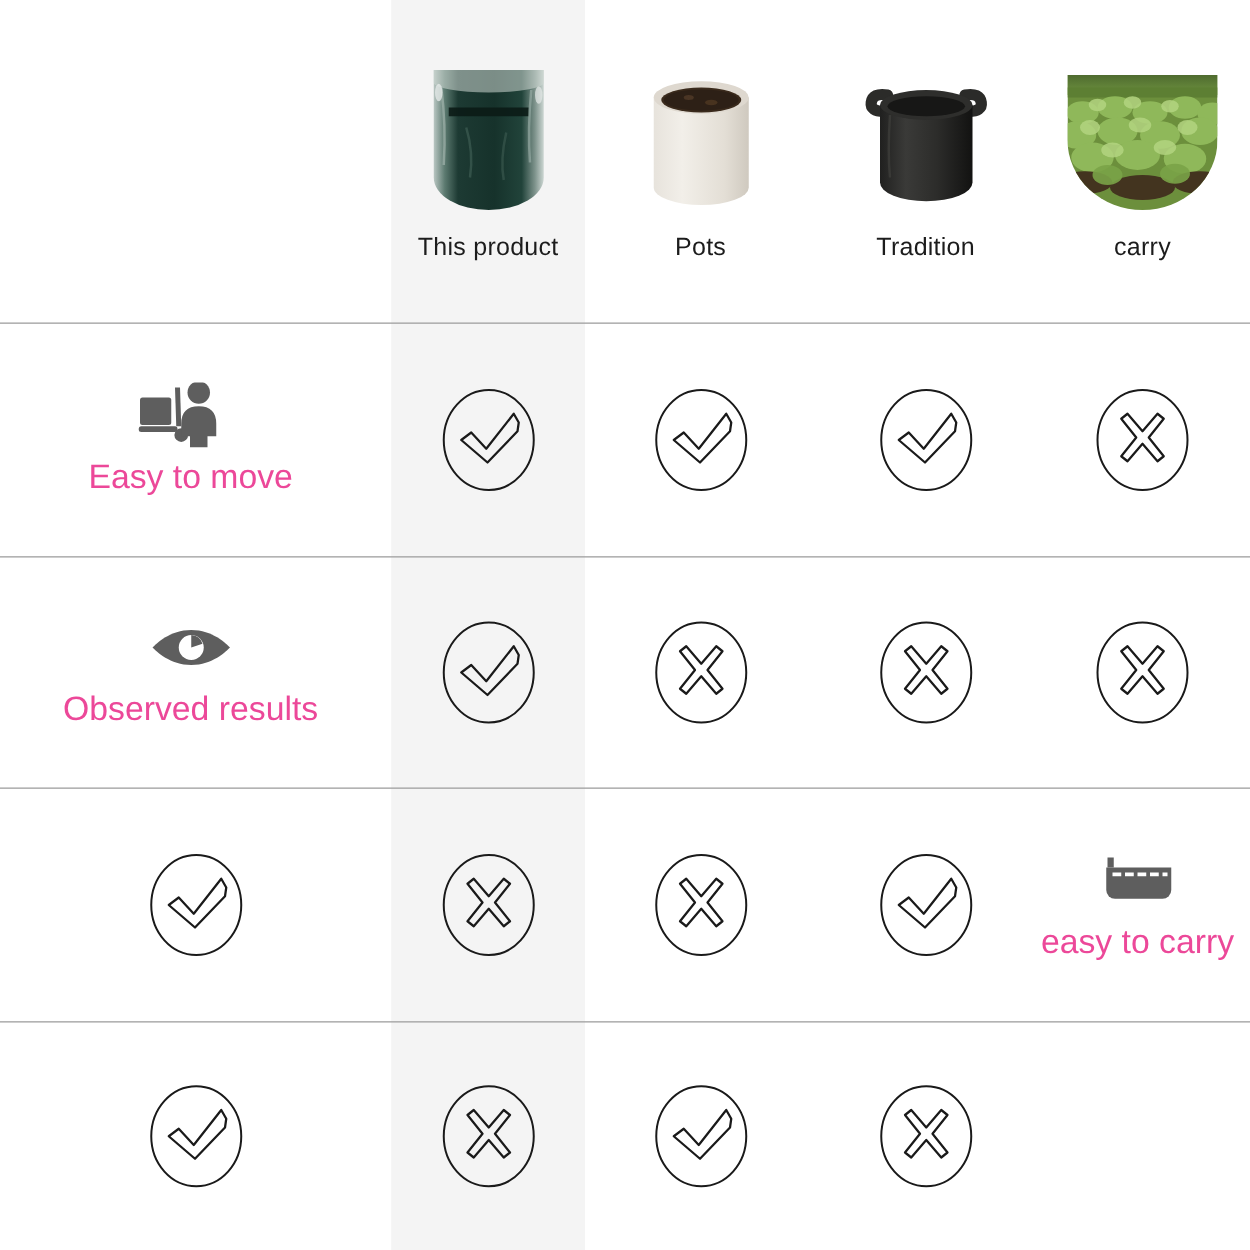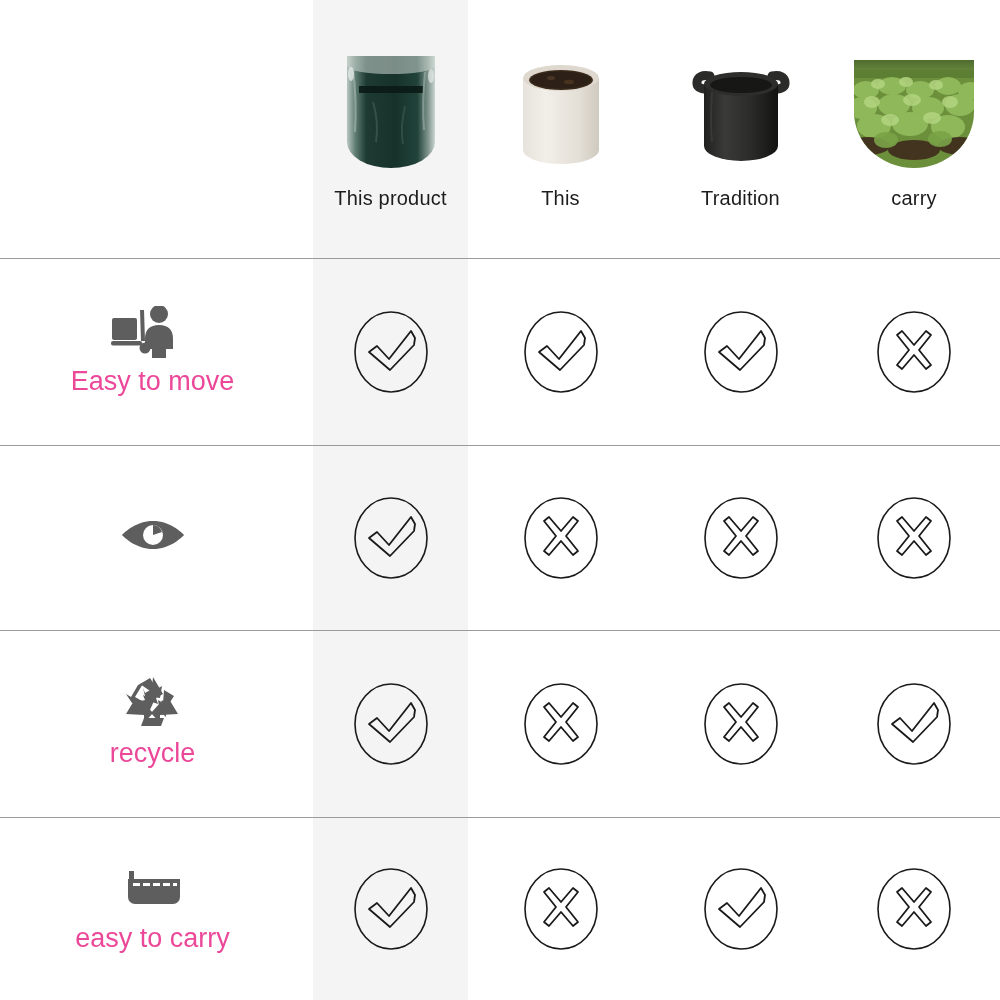--- a/index.html
+++ b/index.html
@@ -170,21 +170,21 @@
             </linearGradient>
           </defs>
           <path d="M10 14 h76 v72 a38 14 0 0 1 -76 0 Z" fill="url(#potG)"></path>
           <ellipse cx="48" cy="14" rx="38" ry="13" fill="#ded8cf"></ellipse>
           <ellipse cx="48" cy="16" rx="32" ry="10" fill="#3a2a1c"></ellipse>
           <ellipse cx="48" cy="16" rx="30" ry="8.5" fill="#2d2016"></ellipse>
           <ellipse cx="38" cy="14" rx="4" ry="2" fill="#4a3524"></ellipse>
           <ellipse cx="56" cy="18" rx="5" ry="2.2" fill="#48331f"></ellipse>
         </svg>
       </div>
-      <div class="head-label">This</div>
+      <div class="head-label">Pots</div>
     </div>
 
     <div class="cell head-cell">
       <div class="head-thumb">
         <svg class="thumb-svg" width="110" height="108" viewBox="0 0 110 108" aria-hidden="true">
           <defs>
             <linearGradient id="feltG" x1="0" y1="0" x2="1" y2="0">
               <stop offset="0" stop-color="#20201f"></stop>
               <stop offset="0.28" stop-color="#3a3a38"></stop>
               <stop offset="0.62" stop-color="#2c2c2a"></stop>
@@ -297,69 +297,48 @@
     </div>
 
     <div class="cell feature-cell">
       <div class="feature-icon">
         <svg width="66" height="34" viewBox="0 0 66 34" aria-hidden="true">
           <path d="M33 3 C50 3 61 14 64 17 C61 20 50 31 33 31 C16 31 5 20 2 17 C5 14 16 3 33 3 Z" fill="#5e5e5e"></path>
           <circle cx="33" cy="17" r="10" fill="#ffffff"></circle>
           <path d="M33 17 L33 7 A10 10 0 0 1 42 14 Z" fill="#5e5e5e"></path>
         </svg>
       </div>
-    </div>
-
-    <div class="cell mark-cell">
-      <svg width="78" height="84" viewBox="0 0 78 84" aria-hidden="true">
-        <ellipse cx="39" cy="42" rx="36" ry="40" fill="none" stroke="#1a1a1a" stroke-width="1.6"></ellipse>
-        <path d="M17 42 l8 -6 l12 13 l22 -28 l4 7 l-1 7 l-24 25 Z" fill="none" stroke="#1a1a1a" stroke-width="1.8" stroke-linejoin="round"></path>
-      </svg>
-    </div>
-    <div class="cell mark-cell">
-      <svg width="78" height="84" viewBox="0 0 78 84" aria-hidden="true">
-        <ellipse cx="39" cy="42" rx="36" ry="40" fill="none" stroke="#1a1a1a" stroke-width="1.6"></ellipse>
-        <path d="M22 25 l5 -4 l12 14 l12 -14 l5 4 l-12 15 l12 15 l-5 4 l-12 -14 l-12 14 l-5 -4 l12 -15 Z" fill="none" stroke="#1a1a1a" stroke-width="1.8" stroke-linejoin="round"></path>
-      </svg>
-    </div>
-    <div class="cell mark-cell">
-      <svg width="78" height="84" viewBox="0 0 78 84" aria-hidden="true">
-        <ellipse cx="39" cy="42" rx="36" ry="40" fill="none" stroke="#1a1a1a" stroke-width="1.6"></ellipse>
-        <path d="M22 25 l5 -4 l12 14 l12 -14 l5 4 l-12 15 l12 15 l-5 4 l-12 -14 l-12 14 l-5 -4 l12 -15 Z" fill="none" stroke="#1a1a1a" stroke-width="1.8" stroke-linejoin="round"></path>
-      </svg>
-    </div>
-    <div class="cell mark-cell">
-      <svg width="78" height="84" viewBox="0 0 78 84" aria-hidden="true">
-        <ellipse cx="39" cy="42" rx="36" ry="40" fill="none" stroke="#1a1a1a" stroke-width="1.6"></ellipse>
-        <path d="M22 25 l5 -4 l12 14 l12 -14 l5 4 l-12 15 l12 15 l-5 4 l-12 -14 l-12 14 l-5 -4 l12 -15 Z" fill="none" stroke="#1a1a1a" stroke-width="1.8" stroke-linejoin="round"></path>
-      </svg>
-    </div>
-
-    <div class="cell feature-cell">
-      <div class="feature-icon">
-        <svg width="62" height="58" viewBox="0 0 62 58" aria-hidden="true" fill="#5e5e5e">
-          <g>
-            <path d="M31 2 l10 17 l-7 4 l2 6 l-12 -4 l-3 -12 l2 5 l7 -4 Z"></path>
-            <path d="M22 7 l-9 15 l7 4 l-10 2 l-6 -9 l5 3 l7 -12 Z"></path>
-            <path d="M13 24 l-9 15 l18 1 l0 8 l9 -10 l-9 -10 l0 6 l-6 0 l5 -8 Z"></path>
-            <path d="M49 22 l9 15 l-18 1 l0 8 l-9 -10 l9 -10 l0 6 l6 0 l-5 -8 Z" transform="translate(-2,2)"></path>
-            <path d="M22 43 h20 l-3 8 h-20 Z"></path>
-            <path d="M43 19 l10 17 l-9 0 l0 6 l-9 -9 l9 -9 l0 5 l4 0 Z"></path>
-          </g>
-          <g transform="translate(31,29)">
-            <g>
-              <path d="M-13 -20 l10 -6 l7 11 l5 -3 l-2 12 l-12 -2 l5 -3 Z"></path>
-              <path d="M13 -14 l10 6 l-7 11 l5 3 l-12 2 l-2 -12 l5 3 Z" transform="translate(-2,0)"></path>
-              <path d="M-16 10 l-4 -11 l12 -3 l-2 -5 l11 6 l-5 11 l-2 -5 Z"></path>
-            </g>
-          </g>
-        </svg>
-      </div>
-      <div class="feature-label">recycle</div>
-    </div>
+      <div class="feature-label">Observed results</div>
+    </div>
+
+    <div class="cell mark-cell">
+      <svg width="78" height="84" viewBox="0 0 78 84" aria-hidden="true">
+        <ellipse cx="39" cy="42" rx="36" ry="40" fill="none" stroke="#1a1a1a" stroke-width="1.6"></ellipse>
+        <path d="M17 42 l8 -6 l12 13 l22 -28 l4 7 l-1 7 l-24 25 Z" fill="none" stroke="#1a1a1a" stroke-width="1.8" stroke-linejoin="round"></path>
+      </svg>
+    </div>
+    <div class="cell mark-cell">
+      <svg width="78" height="84" viewBox="0 0 78 84" aria-hidden="true">
+        <ellipse cx="39" cy="42" rx="36" ry="40" fill="none" stroke="#1a1a1a" stroke-width="1.6"></ellipse>
+        <path d="M22 25 l5 -4 l12 14 l12 -14 l5 4 l-12 15 l12 15 l-5 4 l-12 -14 l-12 14 l-5 -4 l12 -15 Z" fill="none" stroke="#1a1a1a" stroke-width="1.8" stroke-linejoin="round"></path>
+      </svg>
+    </div>
+    <div class="cell mark-cell">
+      <svg width="78" height="84" viewBox="0 0 78 84" aria-hidden="true">
+        <ellipse cx="39" cy="42" rx="36" ry="40" fill="none" stroke="#1a1a1a" stroke-width="1.6"></ellipse>
+        <path d="M22 25 l5 -4 l12 14 l12 -14 l5 4 l-12 15 l12 15 l-5 4 l-12 -14 l-12 14 l-5 -4 l12 -15 Z" fill="none" stroke="#1a1a1a" stroke-width="1.8" stroke-linejoin="round"></path>
+      </svg>
+    </div>
+    <div class="cell mark-cell">
+      <svg width="78" height="84" viewBox="0 0 78 84" aria-hidden="true">
+        <ellipse cx="39" cy="42" rx="36" ry="40" fill="none" stroke="#1a1a1a" stroke-width="1.6"></ellipse>
+        <path d="M22 25 l5 -4 l12 14 l12 -14 l5 4 l-12 15 l12 15 l-5 4 l-12 -14 l-12 14 l-5 -4 l12 -15 Z" fill="none" stroke="#1a1a1a" stroke-width="1.8" stroke-linejoin="round"></path>
+      </svg>
+    </div>
+
 
     <div class="cell mark-cell">
       <svg width="78" height="84" viewBox="0 0 78 84" aria-hidden="true">
         <ellipse cx="39" cy="42" rx="36" ry="40" fill="none" stroke="#1a1a1a" stroke-width="1.6"></ellipse>
         <path d="M17 42 l8 -6 l12 13 l22 -28 l4 7 l-1 7 l-24 25 Z" fill="none" stroke="#1a1a1a" stroke-width="1.8" stroke-linejoin="round"></path>
       </svg>
     </div>
     <div class="cell mark-cell">
       <svg width="78" height="84" viewBox="0 0 78 84" aria-hidden="true">
         <ellipse cx="39" cy="42" rx="36" ry="40" fill="none" stroke="#1a1a1a" stroke-width="1.6"></ellipse>

